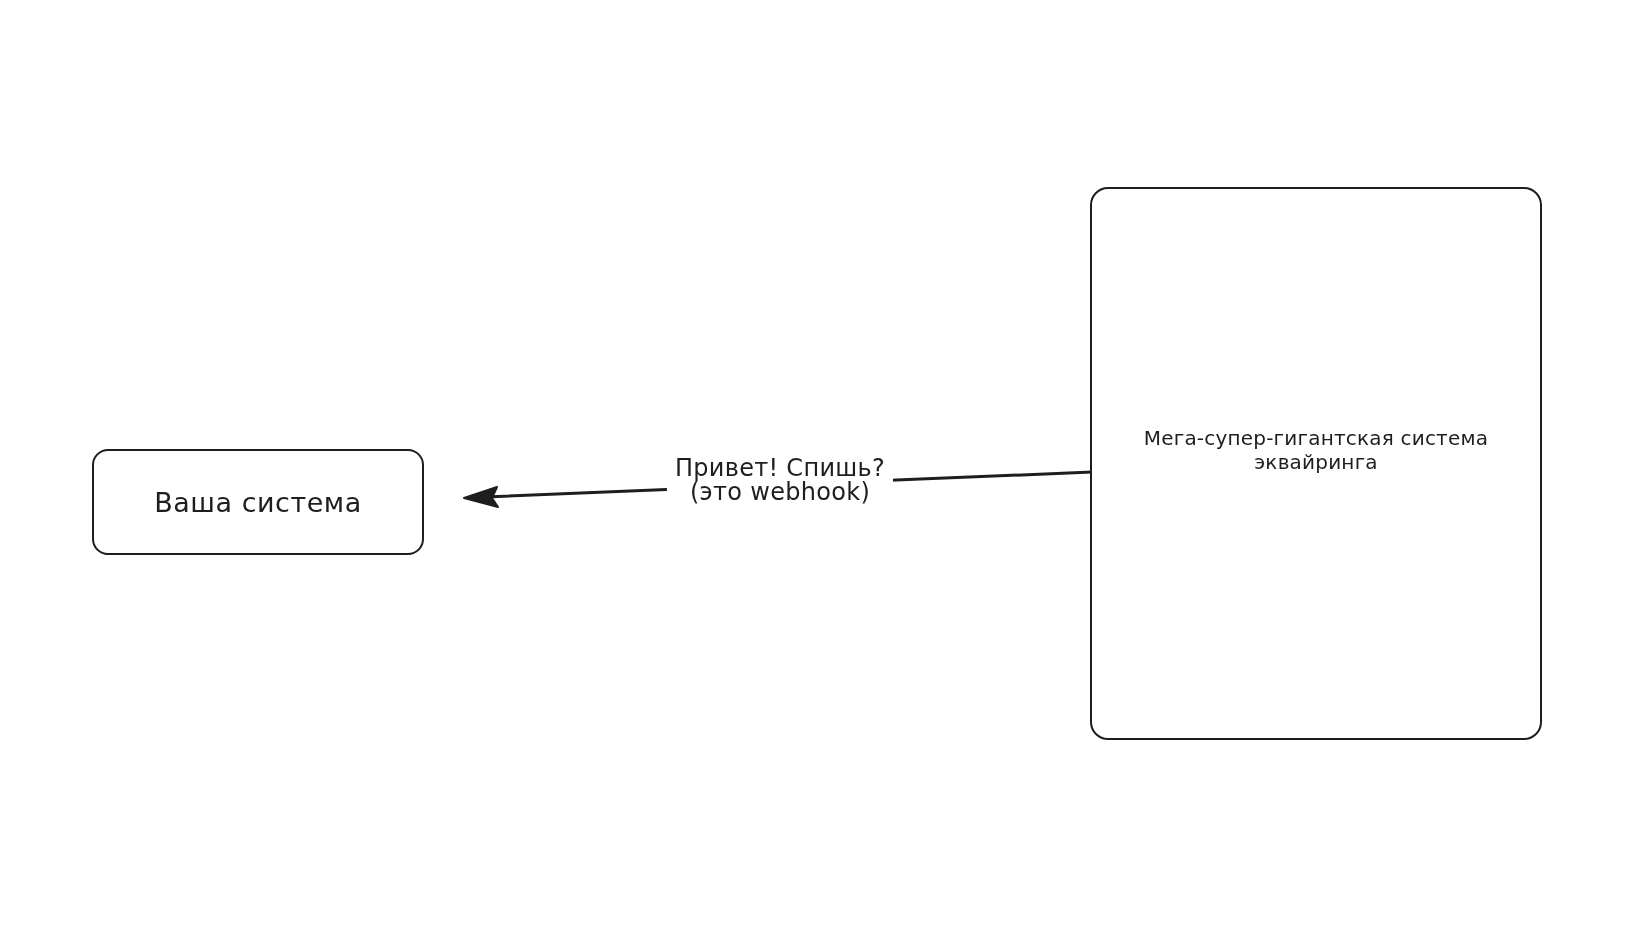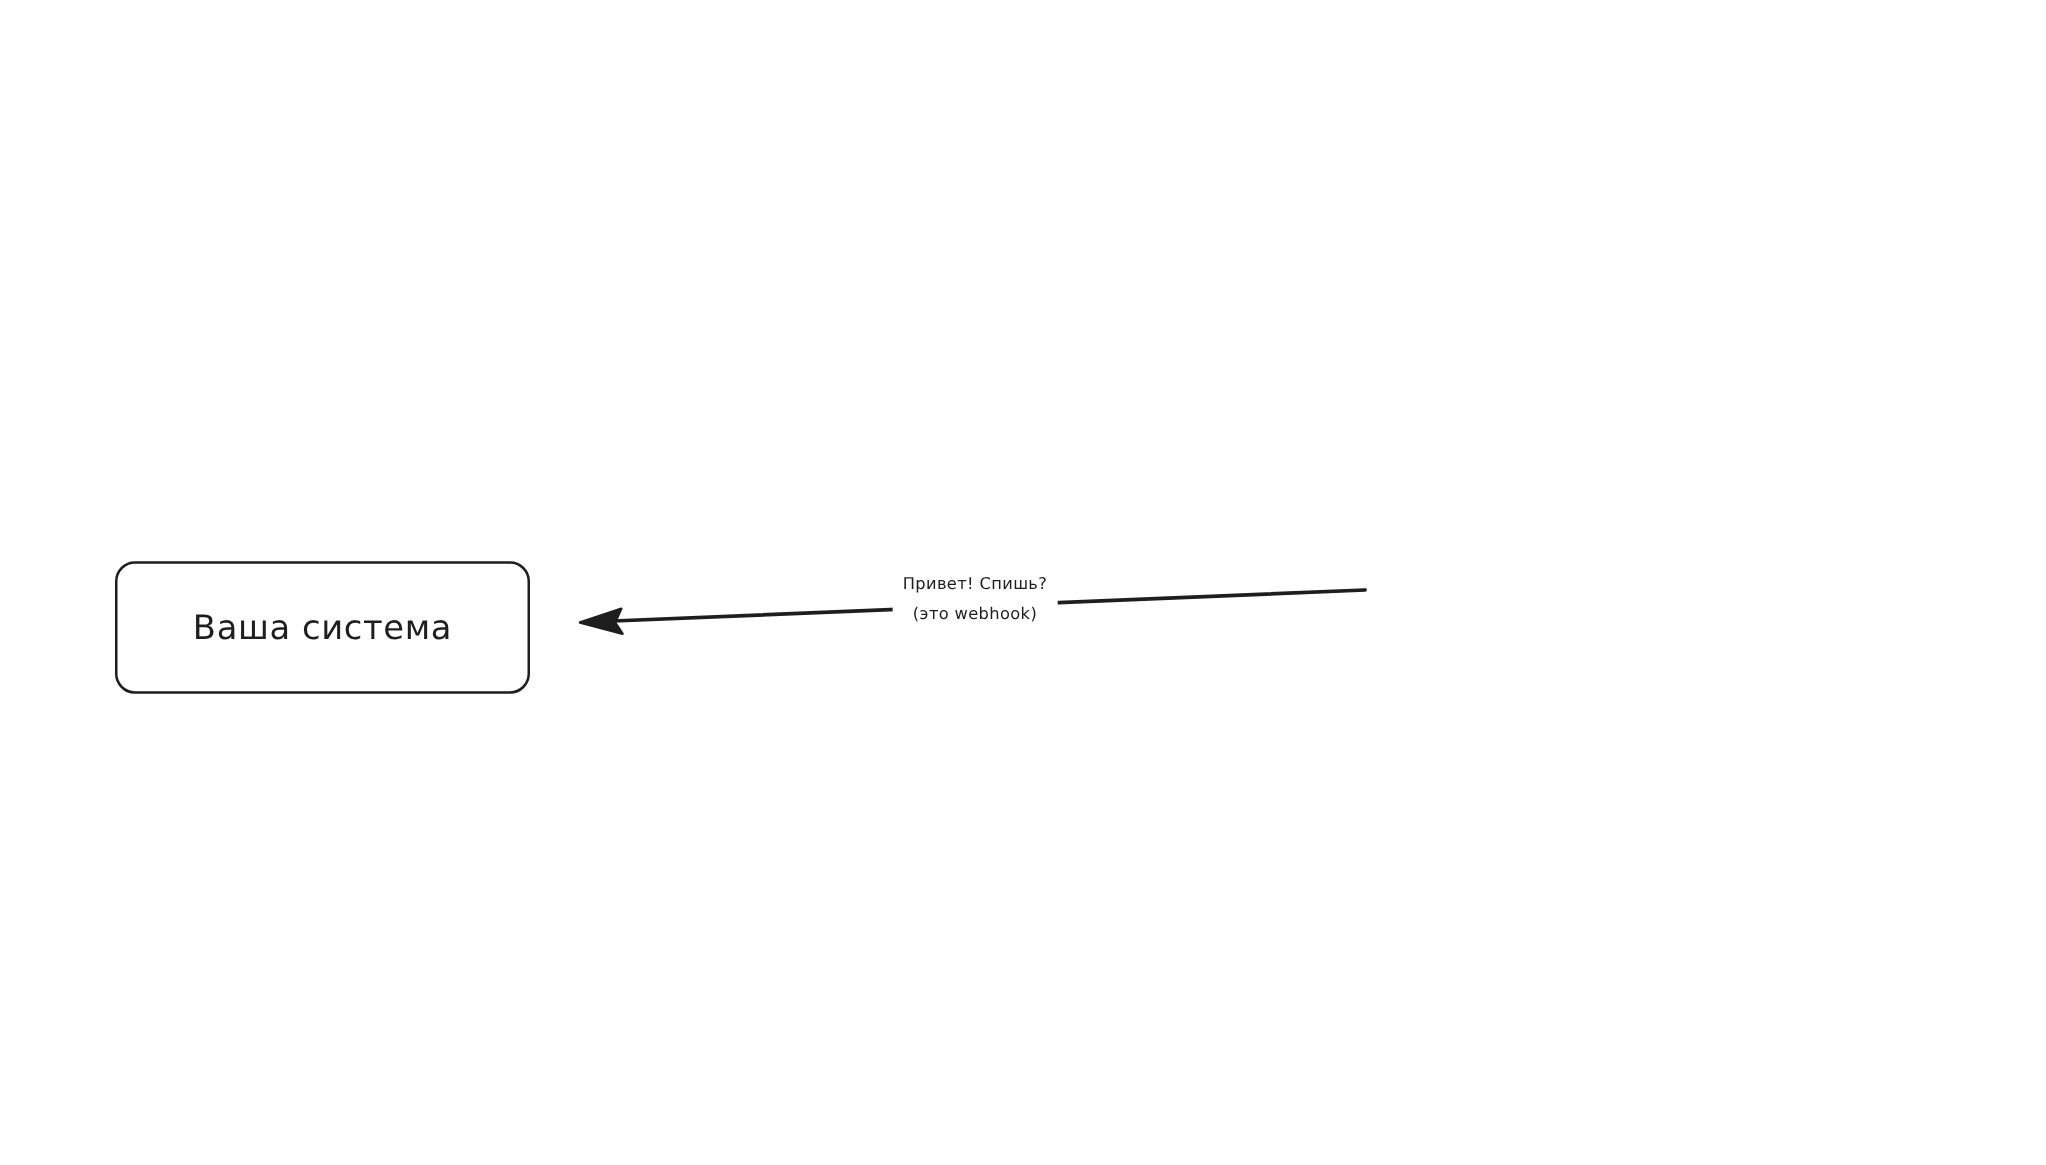--- a/index.html
+++ b/index.html
@@ -60,39 +60,42 @@
   }
   .arrow-svg line { pointer-events: stroke; }
   .arrow-label {
     position: absolute;
     left: 780px;
     top: 456px;
     transform: translateX(-50%);
     background: var(--bg);
     padding: 0 8px;
     text-align: center;
-    font-size: 13px;
+    font-size: 24px;
     line-height: 24px;
     letter-spacing: 0.3px;
     white-space: nowrap;
   }
 </style>
 </head>
 <body>
 
 <div class="canvas">
 
   <svg class="arrow-svg" width="1637" height="932" viewBox="0 0 1637 932" aria-hidden="true">
     <line x1="1092" y1="472" x2="486" y2="497" stroke="#1e1e1e" stroke-width="3" stroke-linecap="round"></line>
     <polygon points="464,498 497,487 492,498 498,507" fill="#1e1e1e" stroke="#1e1e1e" stroke-width="2" stroke-linejoin="round"></polygon>
   </svg>
 
   <div class="node node-small">
     <span class="node-label">Ваша система</span>
   </div>
 
+  <div class="node node-large">
+    <span class="node-label">Мега-супер-гигантская система эквайринга</span>
+  </div>
 
   <div class="arrow-label">
     <div>Привет! Спишь?</div>
     <div>(это webhook)</div>
   </div>
 
 </div>
 
 </body></html>

